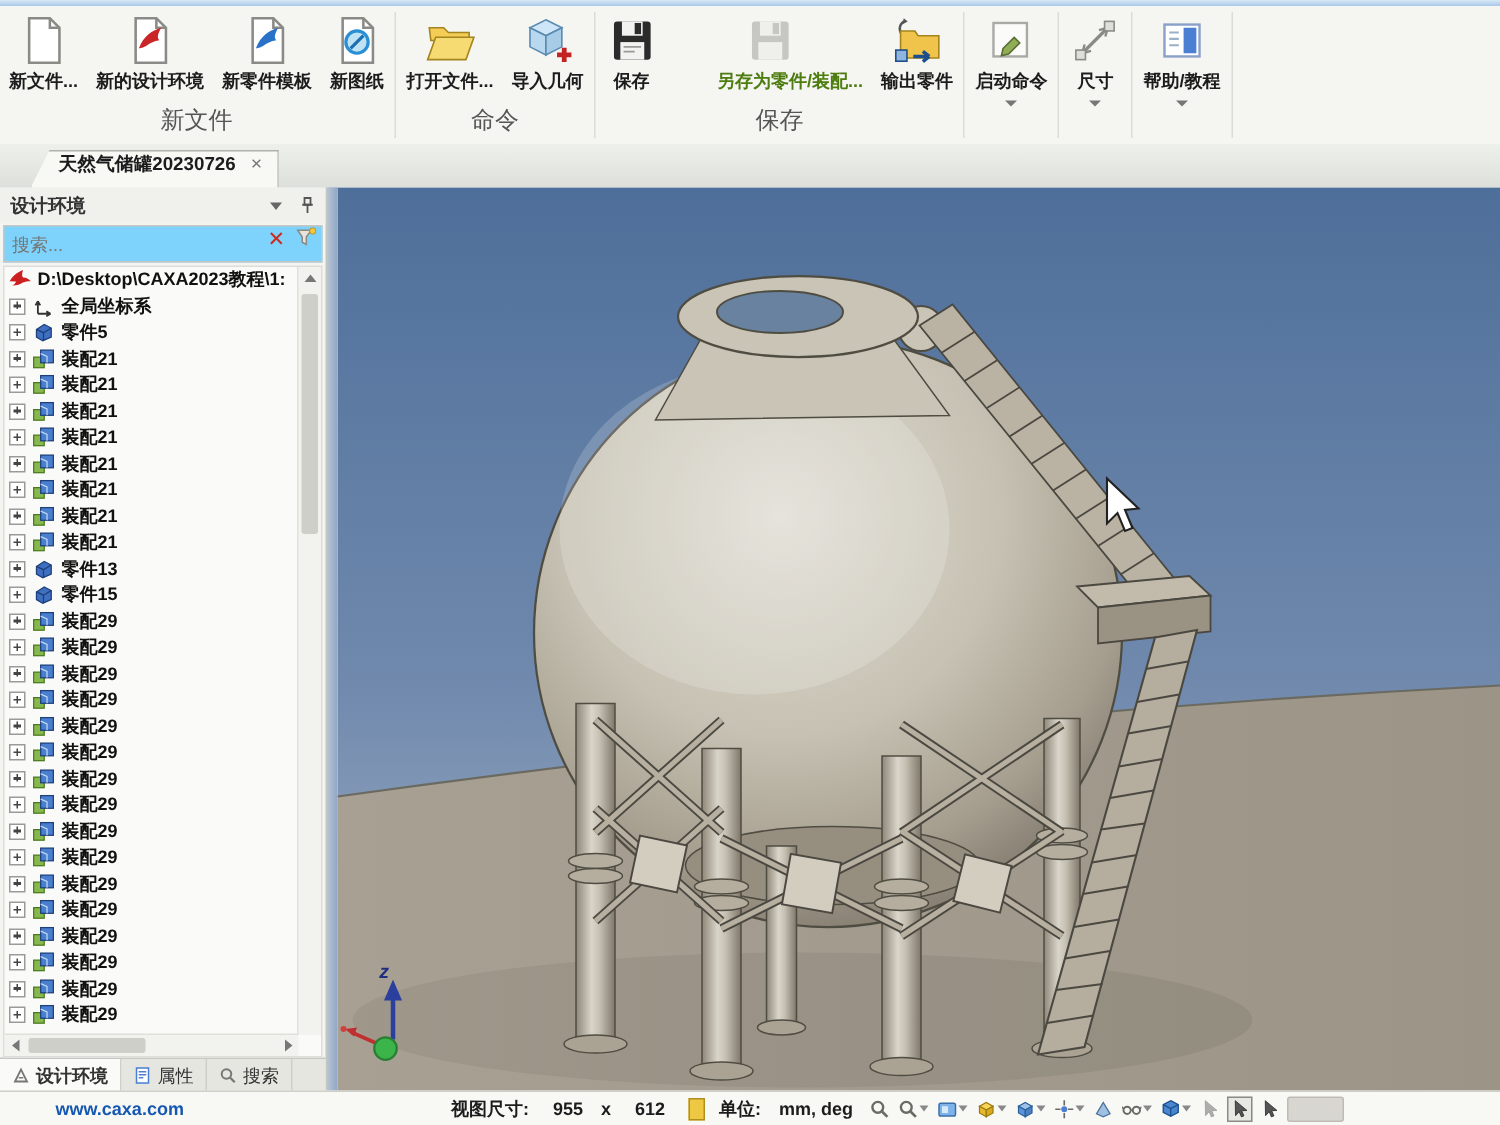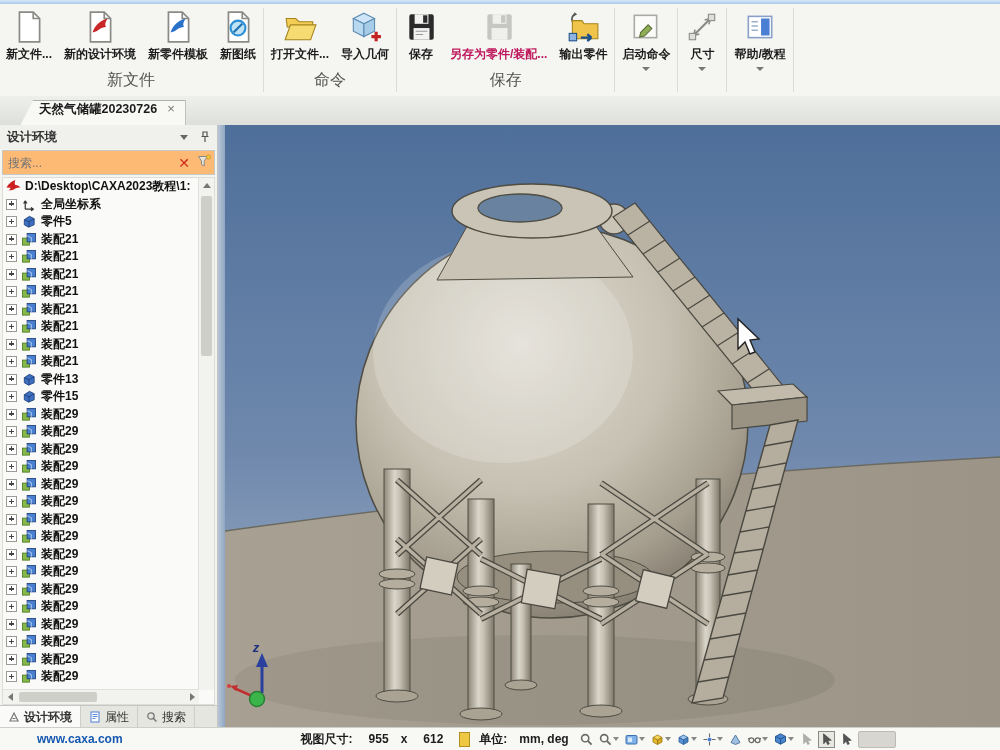--- a/index.html
+++ b/index.html
@@ -7,34 +7,34 @@
   .app{position:absolute;inset:0;background:#e8eae6;}
   
   #topstrip{position:absolute;top:0;left:0;right:0;height:4px;background:linear-gradient(#d8e8f8,#a9c8e8);}
   
   #ribbon{position:absolute;top:4px;left:0;right:0;height:92px;background:#f5f5f2;display:flex;align-items:stretch;border-bottom:1px solid #d9dcd6;}
   .rgroup{display:flex;flex-direction:column;}
   .rbtns{display:flex;flex:1;align-items:flex-start;padding-top:3px;}
   .rbtn{display:flex;flex-direction:column;align-items:center;padding:3px 6px;cursor:pointer;}
   .rbtn svg{width:34px;height:34px;}
   .blabel{font-size:12px;font-weight:700;color:#1c1c1c;white-space:nowrap;margin-top:2px;}
-  .rbtn.disabled .blabel{color:#be185d;}
+  .rbtn.disabled .blabel{color:#4d7c0f;margin-left:28px;}
   .glabel{font-size:16px;color:#555;text-align:center;padding:1px 0 5px;}
   .rsep{width:1px;background:#dcdcd6;margin:4px 1px;}
   .caret{width:0;height:0;border-left:4px solid transparent;border-right:4px solid transparent;border-top:4px solid #777;margin-top:4px;}
   
   #tabbar{position:absolute;top:96px;left:0;right:0;height:29px;background:linear-gradient(#eef0ec,#dde0da);border-bottom:1px solid #b8c2cc;}
   .doctab{position:absolute;left:20px;top:4px;height:25px;background:#f8f8f5;border:1px solid #b2b2ac;border-bottom:none;display:flex;align-items:flex-start;gap:10px;padding:0 10px 0 18px;clip-path:polygon(13px 0,100% 0,100% 100%,0 100%);font-weight:700;font-size:12.5px;color:#1c1c1c;}
   .tabclose{color:#777;font-weight:400;font-size:13px;cursor:pointer;}
   
   #sidebar{position:absolute;left:0;top:125px;width:217px;bottom:22px;background:#f4f4f1;border-right:1px solid #c2c6c0;display:flex;flex-direction:column;}
   .sb-header{height:24px;display:flex;align-items:center;padding:0 7px;font-size:12.5px;font-weight:700;color:#333;background:#f0f0ec;}
   .sb-header .sp{flex:1;}
   .hdr-caret{width:0;height:0;border-left:4px solid transparent;border-right:4px solid transparent;border-top:5px solid #666;margin-right:12px;cursor:pointer;}
-  .sb-search{height:23px;margin:1px 2px;display:flex;align-items:center;background:#fdba74;border:1px solid #c6c6c2;}
+  .sb-search{height:23px;margin:1px 2px;display:flex;background:#7dd3fc;border:1px solid #c6c6c2;}
   .sb-search input{flex:1;border:none;outline:none;font-size:12px;color:#555;padding:0 5px;background:transparent;font-family:inherit;}
   .clearx{color:#cf2a1d;font-weight:700;font-size:14px;padding:0 4px;cursor:pointer;}
   .funnel{padding:0 3px;cursor:pointer;}
   #tree{flex:1;position:relative;overflow:hidden;background:#fafaf8;margin:1px 2px 0 2px;border:1px solid #dcdcd8;}
   #tree-inner{position:absolute;left:0;top:0;right:15px;bottom:14px;overflow:hidden;}
   .trow{display:flex;align-items:center;height:17.5px;padding-left:3px;white-space:nowrap;cursor:pointer;}
   .expand{width:9px;height:9px;min-width:9px;border:1px solid #9a9a96;background:#fff;position:relative;margin-right:4px;cursor:pointer;}
   .expand::before{content:"";position:absolute;left:1.5px;top:3.5px;width:5px;height:1.4px;background:#444;}
   .expand::after{content:"";position:absolute;left:3.5px;top:1.5px;width:1.4px;height:5px;background:#444;}
   .ticon{width:16px;height:15px;min-width:16px;margin-right:4px;}

